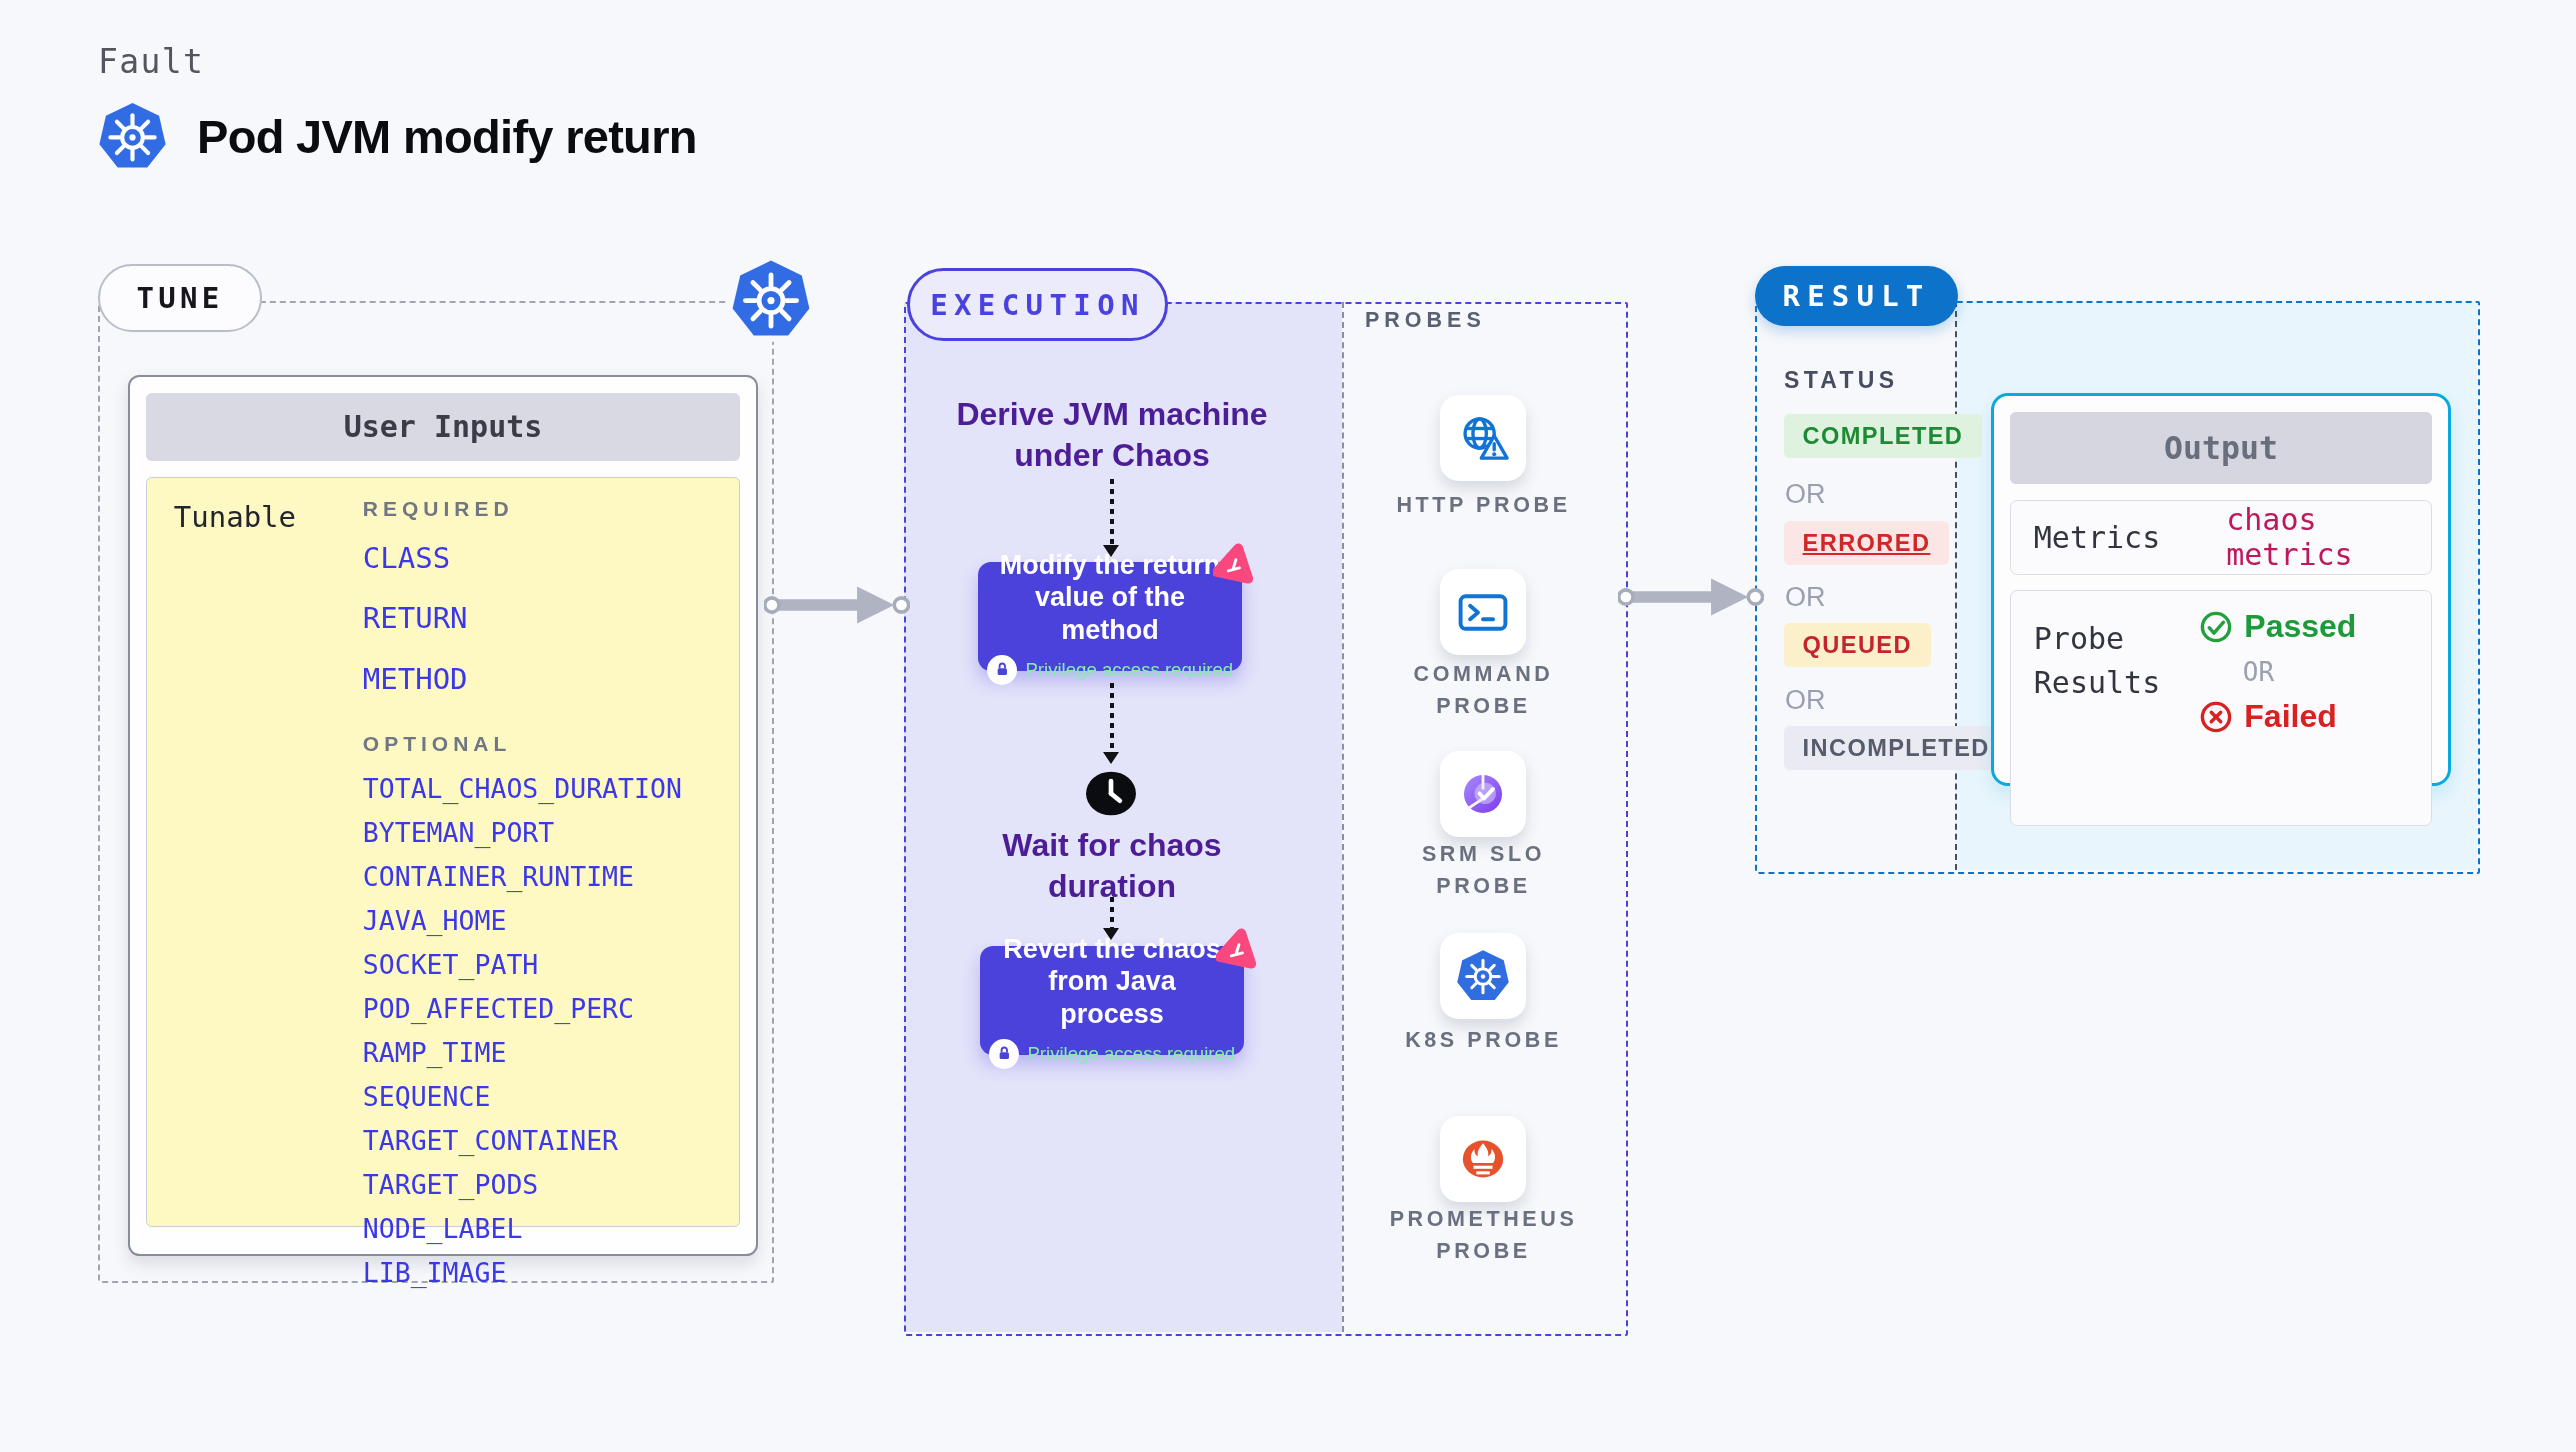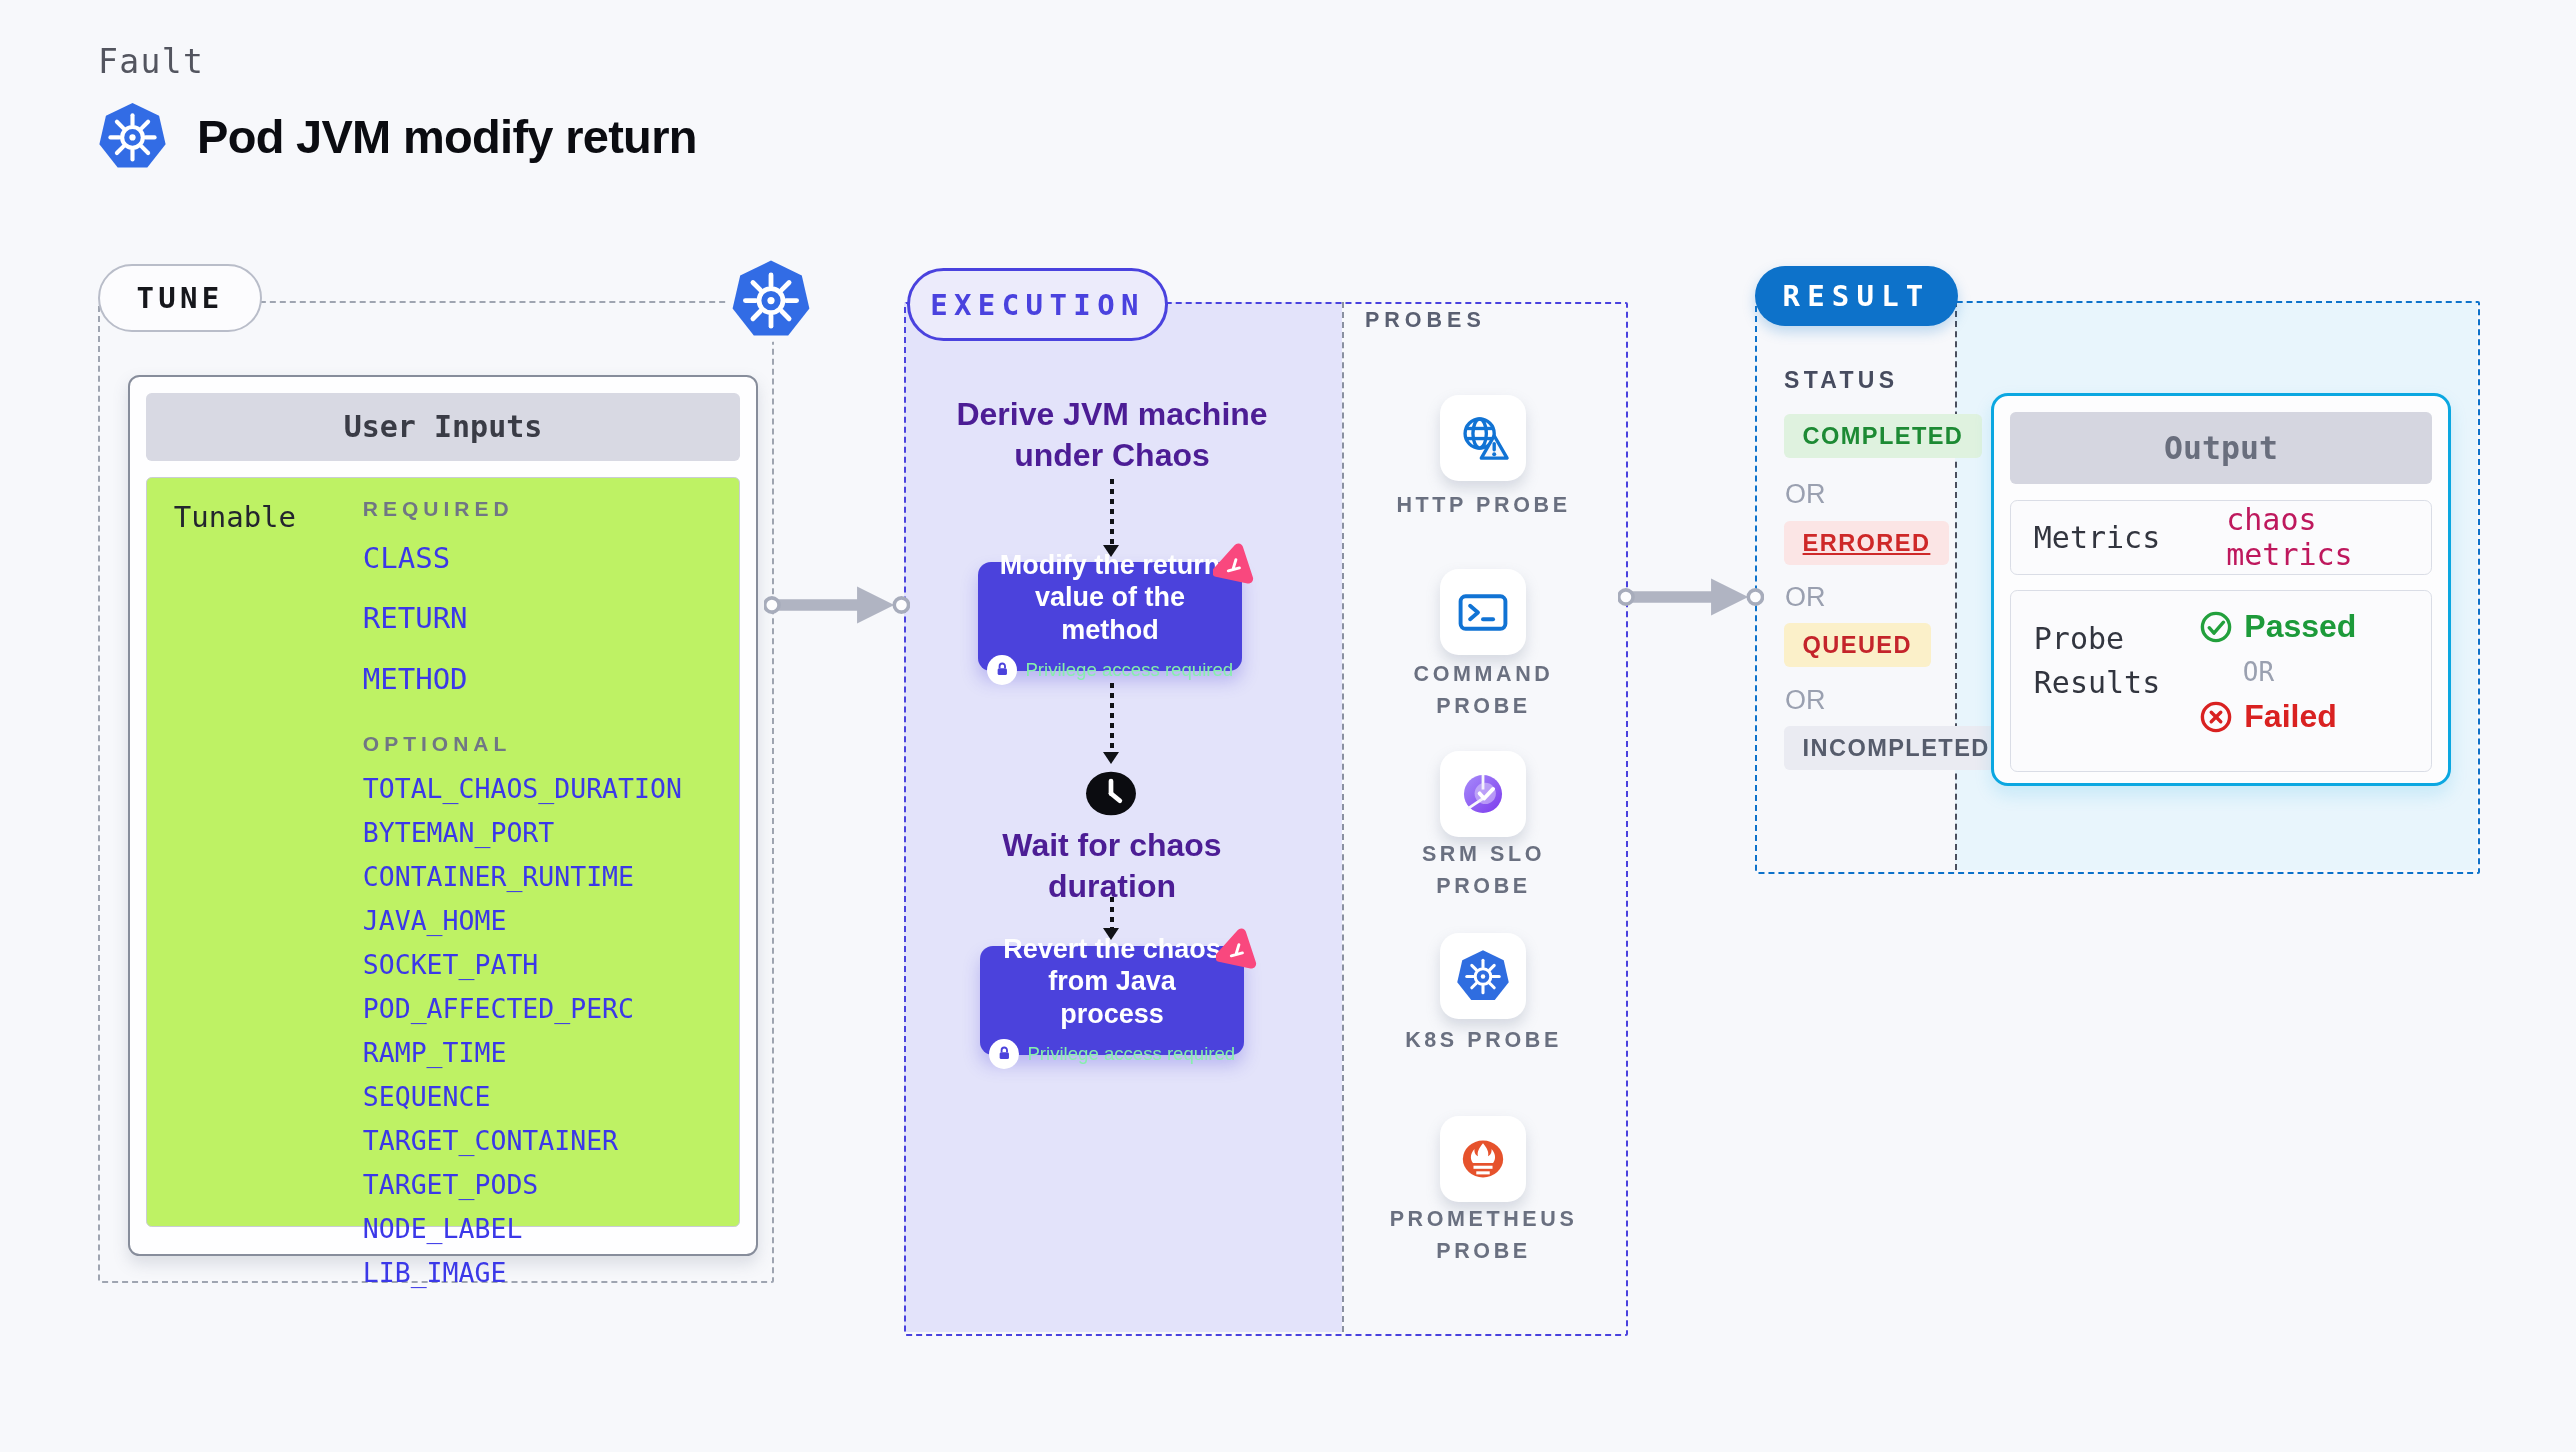--- a/index.html
+++ b/index.html
@@ -30,21 +30,21 @@
   .probes-divider{left:1342px;top:302px;height:1030px;width:0;border-left:2.1px dashed #8A90A0;z-index:4;}
   .result-bluefill{left:1955px;top:301px;width:522px;height:569px;background:#E8F5FC;}
   .result-border{left:1755px;top:301px;width:721px;height:569px;border:2.9px dashed #0D72CA;border-radius:2.1px;z-index:3;}
   .result-divider{left:1955px;top:301px;height:569px;width:0;border-left:2.1px dashed #4A4F5E;z-index:4;}
 
   
   .ui-card{left:128px;top:375px;width:626px;height:877px;background:#FEFEFF;border:2.1px solid #878D9B;
            border-radius:11.5px;box-shadow:0 7.2px 15.8px rgba(90,98,120,.18);z-index:2;}
   .ui-card-header{position:absolute;left:15.8px;top:15.8px;right:15.8px;height:68px;background:#D8D9E3;border-radius:5.7px;
                   display:flex;align-items:center;justify-content:center;font-size:30px;font-weight:bold;color:#3A3C46;}
-  .ui-card-panel{position:absolute;left:15.8px;top:100px;right:15.8px;bottom:27px;background:#bef264;
+  .ui-card-panel{position:absolute;left:15.8px;top:100px;right:15.8px;bottom:27px;background:#fef9c3;
                  border:1.4px solid #C9CCD6;border-radius:5.7px;}
   .tunable-label{position:absolute;left:27px;top:21.5px;font-size:29px;color:#23252E;}
   .input-col{position:absolute;left:216px;top:18.6px;display:flex;flex-direction:column;align-items:flex-start;}
   .req-label{font-size:21px;font-weight:bold;color:#707684;letter-spacing:5px;margin-bottom:20px;}
   .opt-label{font-size:21px;font-weight:bold;color:#707684;letter-spacing:5px;margin:10px 0 17px 0;}
   .item-req{font-size:29px;color:#3B38E8;margin-bottom:26.5px;}
   .item-opt{font-size:26.5px;color:#3B38E8;margin-bottom:13px;}
 
   
   .conn1{left:764px;top:582px;z-index:6;}
@@ -96,21 +96,21 @@
 
   
   .output-card{left:1991px;top:393px;width:460px;height:393px;background:#FDFDFE;border:3.6px solid #0BA7E1;
                border-radius:17px;z-index:4;box-shadow:0 8.6px 17px rgba(11,167,225,.15);box-sizing:border-box;padding:15.8px;}
   .output-header{height:72px;background:#D5D6E0;border-radius:5.7px;display:flex;align-items:center;justify-content:center;
                  font-size:31.5px;font-weight:bold;color:#696E7D;}
   .metrics-row{margin-top:15.8px;height:75px;border:1.4px solid #DADDE6;border-radius:7.2px;background:#FBFBFD;
                display:flex;align-items:center;box-sizing:border-box;}
   .metrics-label{font-size:30px;color:#32353F;margin-left:23px;}
   .metrics-value{font-size:30px;color:#be185d;margin-left:66px;}
-  .probe-results-row{margin-top:15.8px;height:182px;border:1.4px solid #DADDE6;border-radius:7.2px;background:#FBFBFD;
+  .probe-results-row{margin-top:15.8px;height:236px;border:1.4px solid #DADDE6;border-radius:7.2px;background:#FBFBFD;
                      display:flex;box-sizing:border-box;}
   .pr-label{font-size:30px;color:#32353F;margin:26px 0 0 23px;line-height:1.45;width:165px;}
   .pr-col{margin-top:17px;display:flex;flex-direction:column;}
   .pr-item{display:flex;align-items:center;gap:11.5px;}
   .pr-item svg{width:34px;height:34px;}
   .passed-text{font-size:32px;font-weight:bold;color:#1D9A3A;}
   .failed-text{font-size:32px;font-weight:bold;color:#D92121;}
   .or-output{font-size:26px;color:#9AA0B0;margin:11.5px 0 11.5px 44px;}
 
   .k8s-corner{left:728px;top:256px;width:86px;height:86px;z-index:6;background:#F7F8FB;border-radius:50%;

